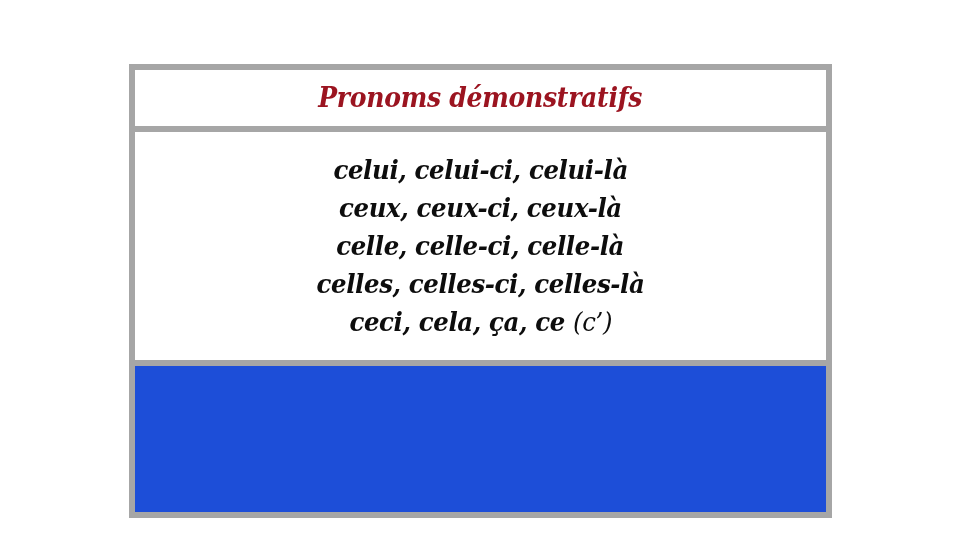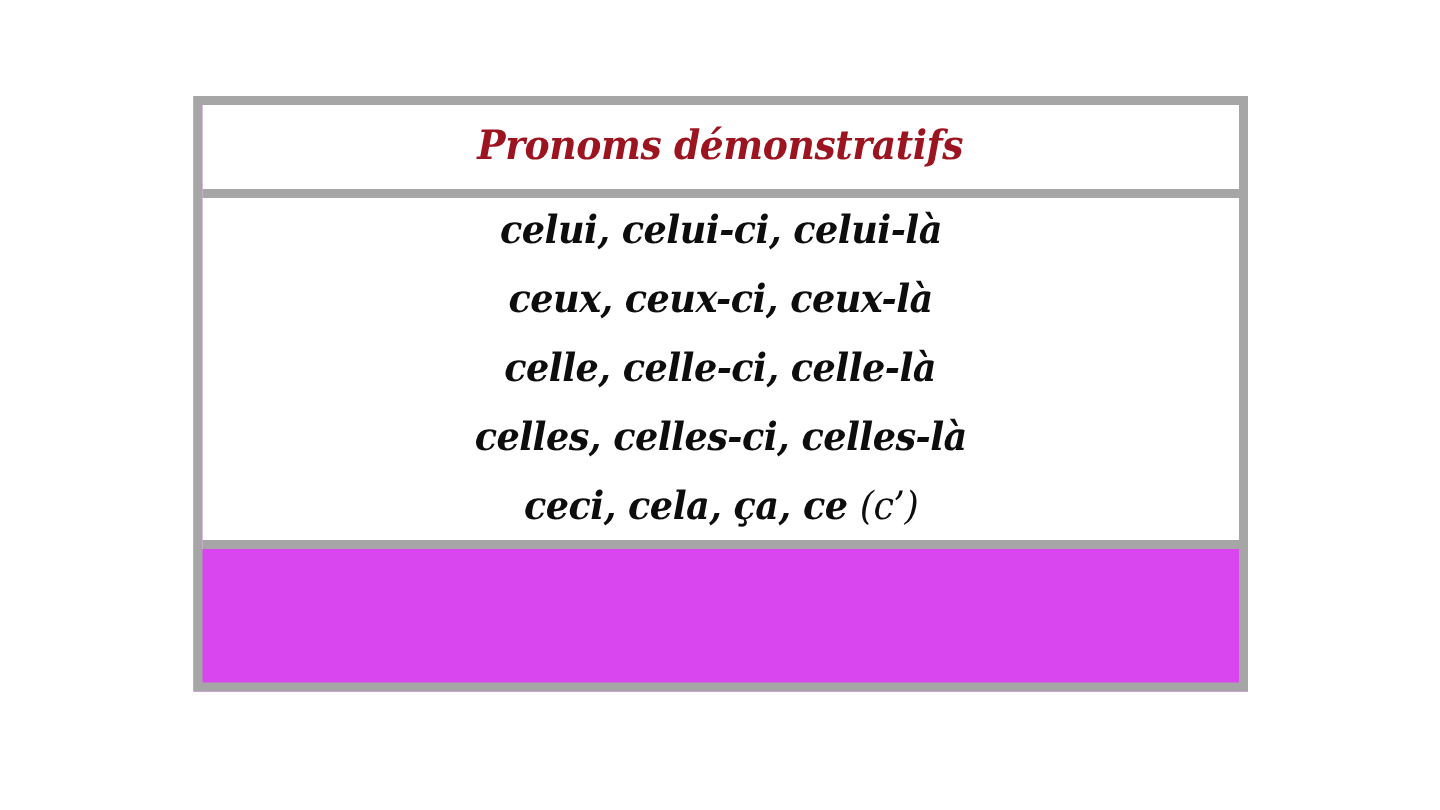--- a/index.html
+++ b/index.html
@@ -20,26 +20,26 @@
     height: 540px;
     background: #ffffff;
   }
 
   
   #pronoun-table {
     position: absolute;
     left: 129px;
     top: 64px;
     width: 703px;
-    height: 397px;
+    height: 454px;
     box-sizing: border-box;
     border-collapse: separate;
     display: flex;
     flex-direction: column;
-    background: #d946ef;
+    background: #1d4ed8;
     border: 6px solid #a6a6a6;
   }
 
   .table-row {
     box-sizing: border-box;
     background: #ffffff;
     display: flex;
     align-items: center;
     justify-content: center;
     text-align: center;
@@ -73,21 +73,21 @@
     border-bottom: 6px solid #a6a6a6;
     flex-direction: column;
     justify-content: center;
   }
 
   #body-lines {
     display: flex;
     flex-direction: column;
     align-items: center;
     justify-content: center;
-    gap: 8px;
+    gap: 0px;
     width: 100%;
   }
 
   .body-line {
     font-family: "DejaVu Serif", serif;
     font-weight: bold;
     font-style: italic;
     font-size: 26px;
     letter-spacing: -0.4px;
     color: #0d0d0d;

